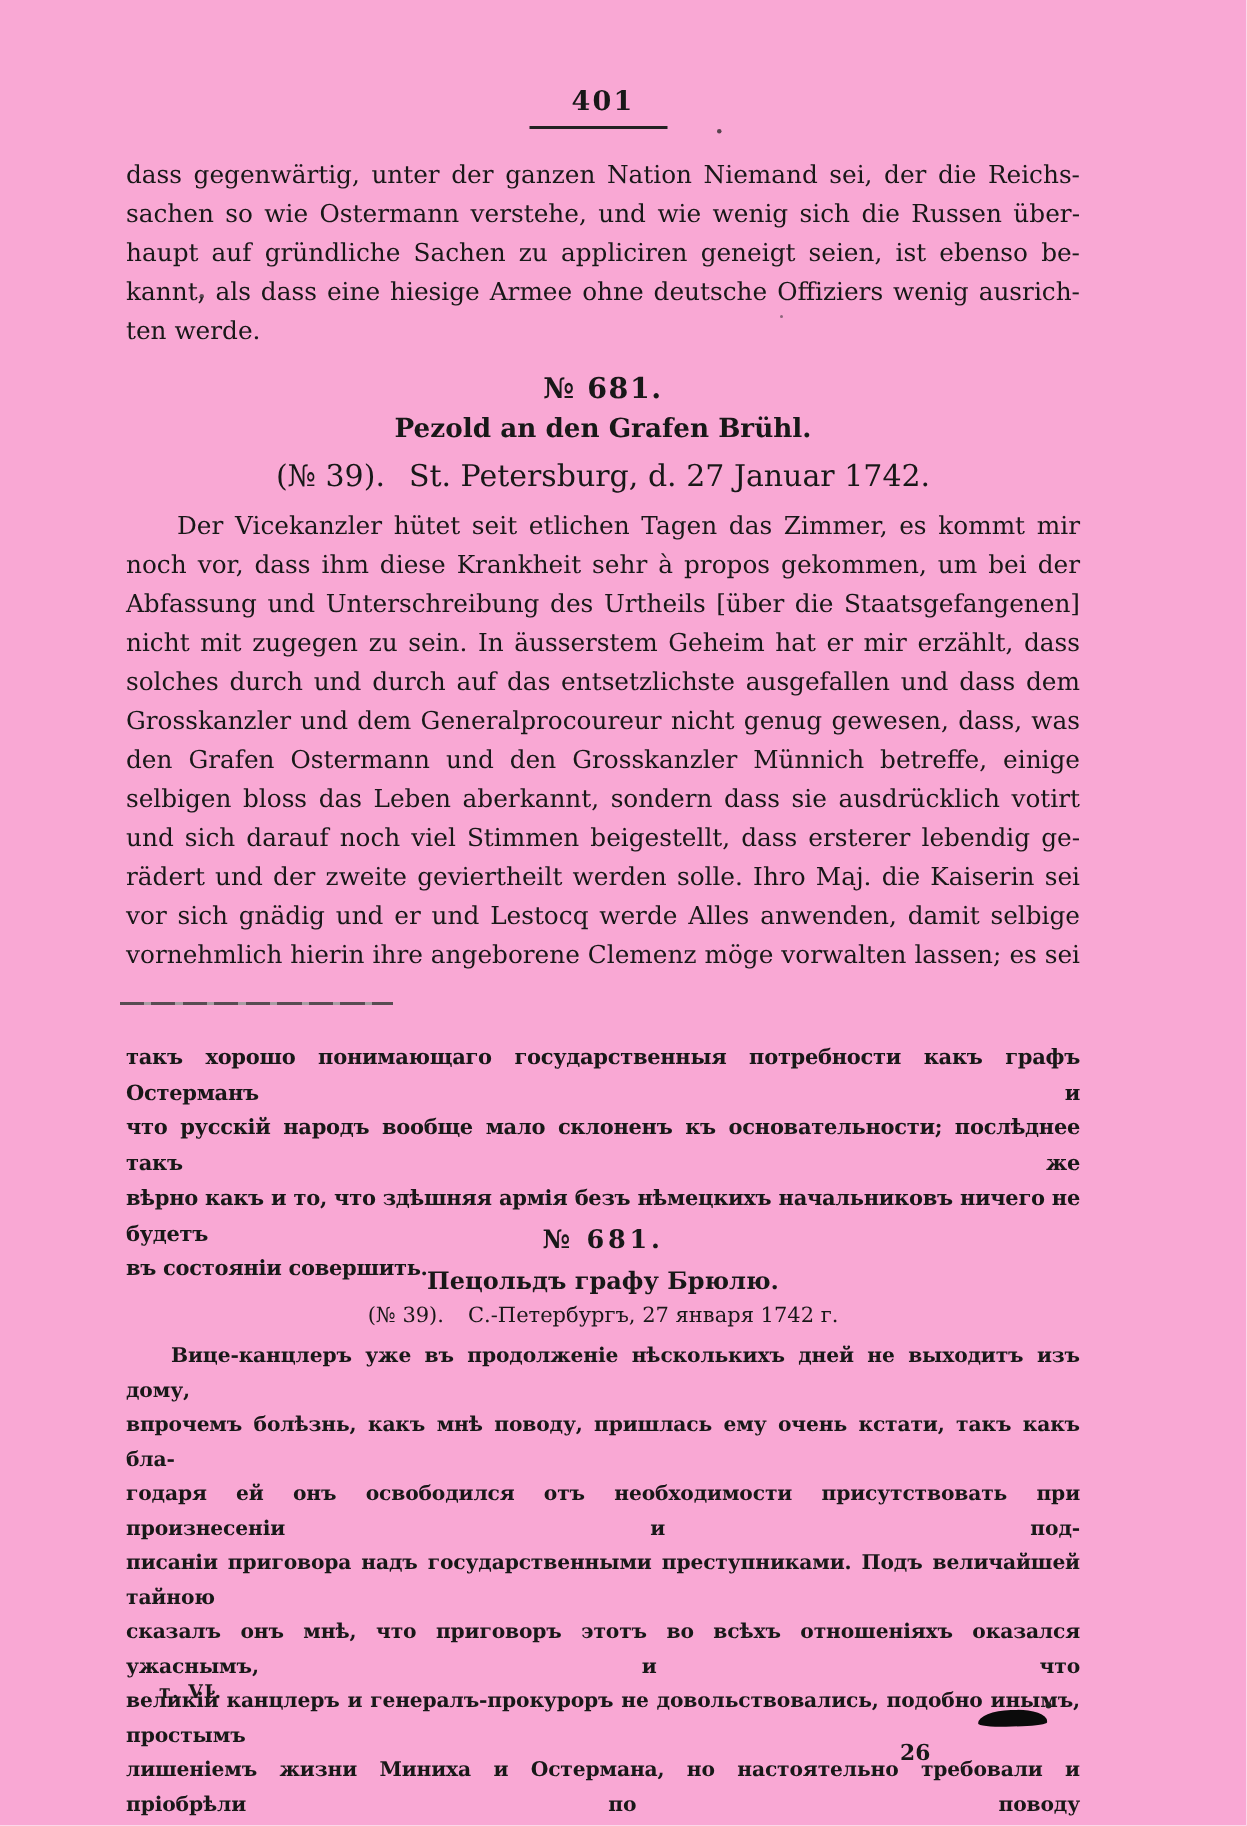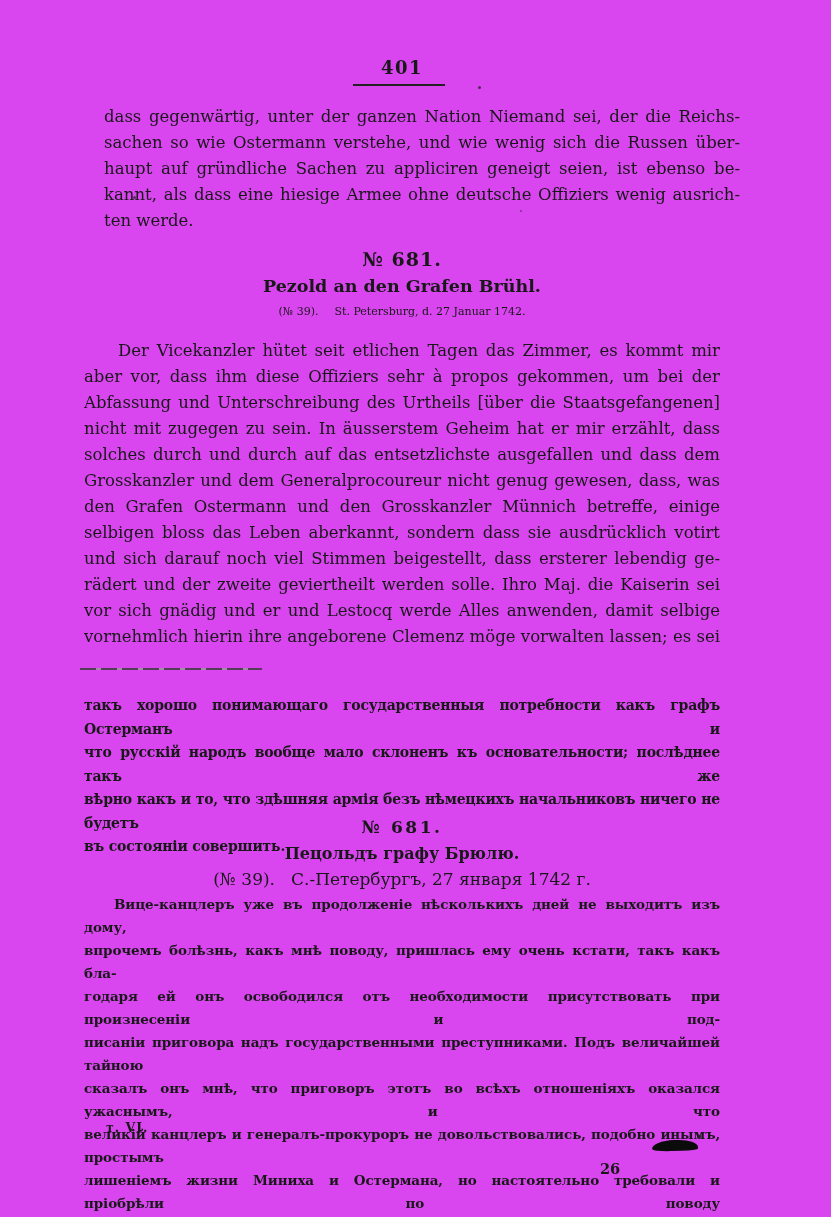--- a/index.html
+++ b/index.html
@@ -1,20 +1,20 @@
 <!DOCTYPE html>
 <html><head>
 <meta charset="utf-8">
 <style>
   html, body { margin: 0; padding: 0; background: #fdfdfb; }
   .page {
     position: relative;
     width: 831px;
     height: 1217px;
-    background: #d946ef;
+    background: #f9a8d4;
     font-family: "DejaVu Serif", serif;
     color: #181818;
     overflow: hidden;
   }
   .col { position: absolute; left: 84px; width: 636px; }
   .centered { position: absolute; left: 84px; width: 636px; text-align: center; }
 
   .line { text-align: justify; text-align-last: justify; }
   .line.last { text-align-last: left; }
   .line.indent-de { text-indent: 34px; }
@@ -26,34 +26,34 @@
   .ru-body { font-size: 13.5px; line-height: 23px; letter-spacing: -0.1px; }
 
   .page-number { top: 57px; font-size: 18px; font-weight: bold; letter-spacing: 1.5px; }
   .page-number-rule {
     position: absolute; left: 353px; top: 84px; width: 92px; height: 2px;
     background: #222;
   }
 
   .de-entry-number { top: 248px; font-size: 19px; font-weight: bold; letter-spacing: 1px; }
   .de-entry-title  { top: 276px; font-size: 17.5px; font-weight: bold; }
-  .de-entry-dateline { top: 305px; font-size: 11px; }
+  .de-entry-dateline { top: 305px; font-size: 20px; }
   .dateline-ref { margin-right: 16px; }
 
   .footnote-separator {
     position: absolute; left: 80px; top: 668px; width: 182px; height: 2px;
     background: repeating-linear-gradient(90deg, #3c3c3c 0 16px, #9a9a9a 16px 21px);
     opacity: 0.85;
   }
 
   .ru-entry-number { top: 817px; font-size: 17px; font-weight: bold; letter-spacing: 2.5px; }
   .ru-entry-title  { top: 844px; font-size: 16px; font-weight: bold; }
-  .ru-entry-dateline { top: 869px; font-size: 17px; }
+  .ru-entry-dateline { top: 869px; font-size: 14px; }
 
-  .pos-intro { top: 104px; margin-left: 20px; }
+  .pos-intro { top: 104px; }
   .pos-de-body { top: 338px; }
   .pos-footnote { top: 694px; }
   .pos-ru-body { top: 893px; }
 
   .footer-volume {
     position: absolute; left: 106px; top: 1120px;
     font-size: 12.5px; font-weight: bold; letter-spacing: 1px;
   }
   .footer-sheet {
     position: absolute; left: 600px; top: 1160px;
@@ -89,21 +89,21 @@
   </div>
 
   <div class="centered de-entry-number">№ 681.</div>
   <div class="centered de-entry-title">Pezold an den Grafen Brühl.</div>
   <div class="centered de-entry-dateline">
     <span class="dateline-ref">(№ 39).</span><span>St. Petersburg, d. 27 Januar 1742.</span>
   </div>
 
   <div class="col de-body pos-de-body">
     <div class="line indent-de">Der Vicekanzler hütet seit etlichen Tagen das Zimmer, es kommt mir</div>
-    <div class="line">aber vor, dass ihm diese Offiziers sehr à propos gekommen, um bei der</div>
+    <div class="line">noch vor, dass ihm diese Krankheit sehr à propos gekommen, um bei der</div>
     <div class="line">Abfassung und Unterschreibung des Urtheils [über die Staatsgefangenen]</div>
     <div class="line">nicht mit zugegen zu sein. In äusserstem Geheim hat er mir erzählt, dass</div>
     <div class="line">solches durch und durch auf das entsetzlichste ausgefallen und dass dem</div>
     <div class="line">Grosskanzler und dem Generalprocoureur nicht genug gewesen, dass, was</div>
     <div class="line">den Grafen Ostermann und den Grosskanzler Münnich betreffe, einige</div>
     <div class="line">selbigen bloss das Leben aberkannt, sondern dass sie ausdrücklich votirt</div>
     <div class="line">und sich darauf noch viel Stimmen beigestellt, dass ersterer lebendig ge-</div>
     <div class="line">rädert und der zweite geviertheilt werden solle. Ihro Maj. die Kaiserin sei</div>
     <div class="line">vor sich gnädig und er und Lestocq werde Alles anwenden, damit selbige</div>
     <div class="line">vornehmlich hierin ihre angeborene Clemenz möge vorwalten lassen; es sei</div>

